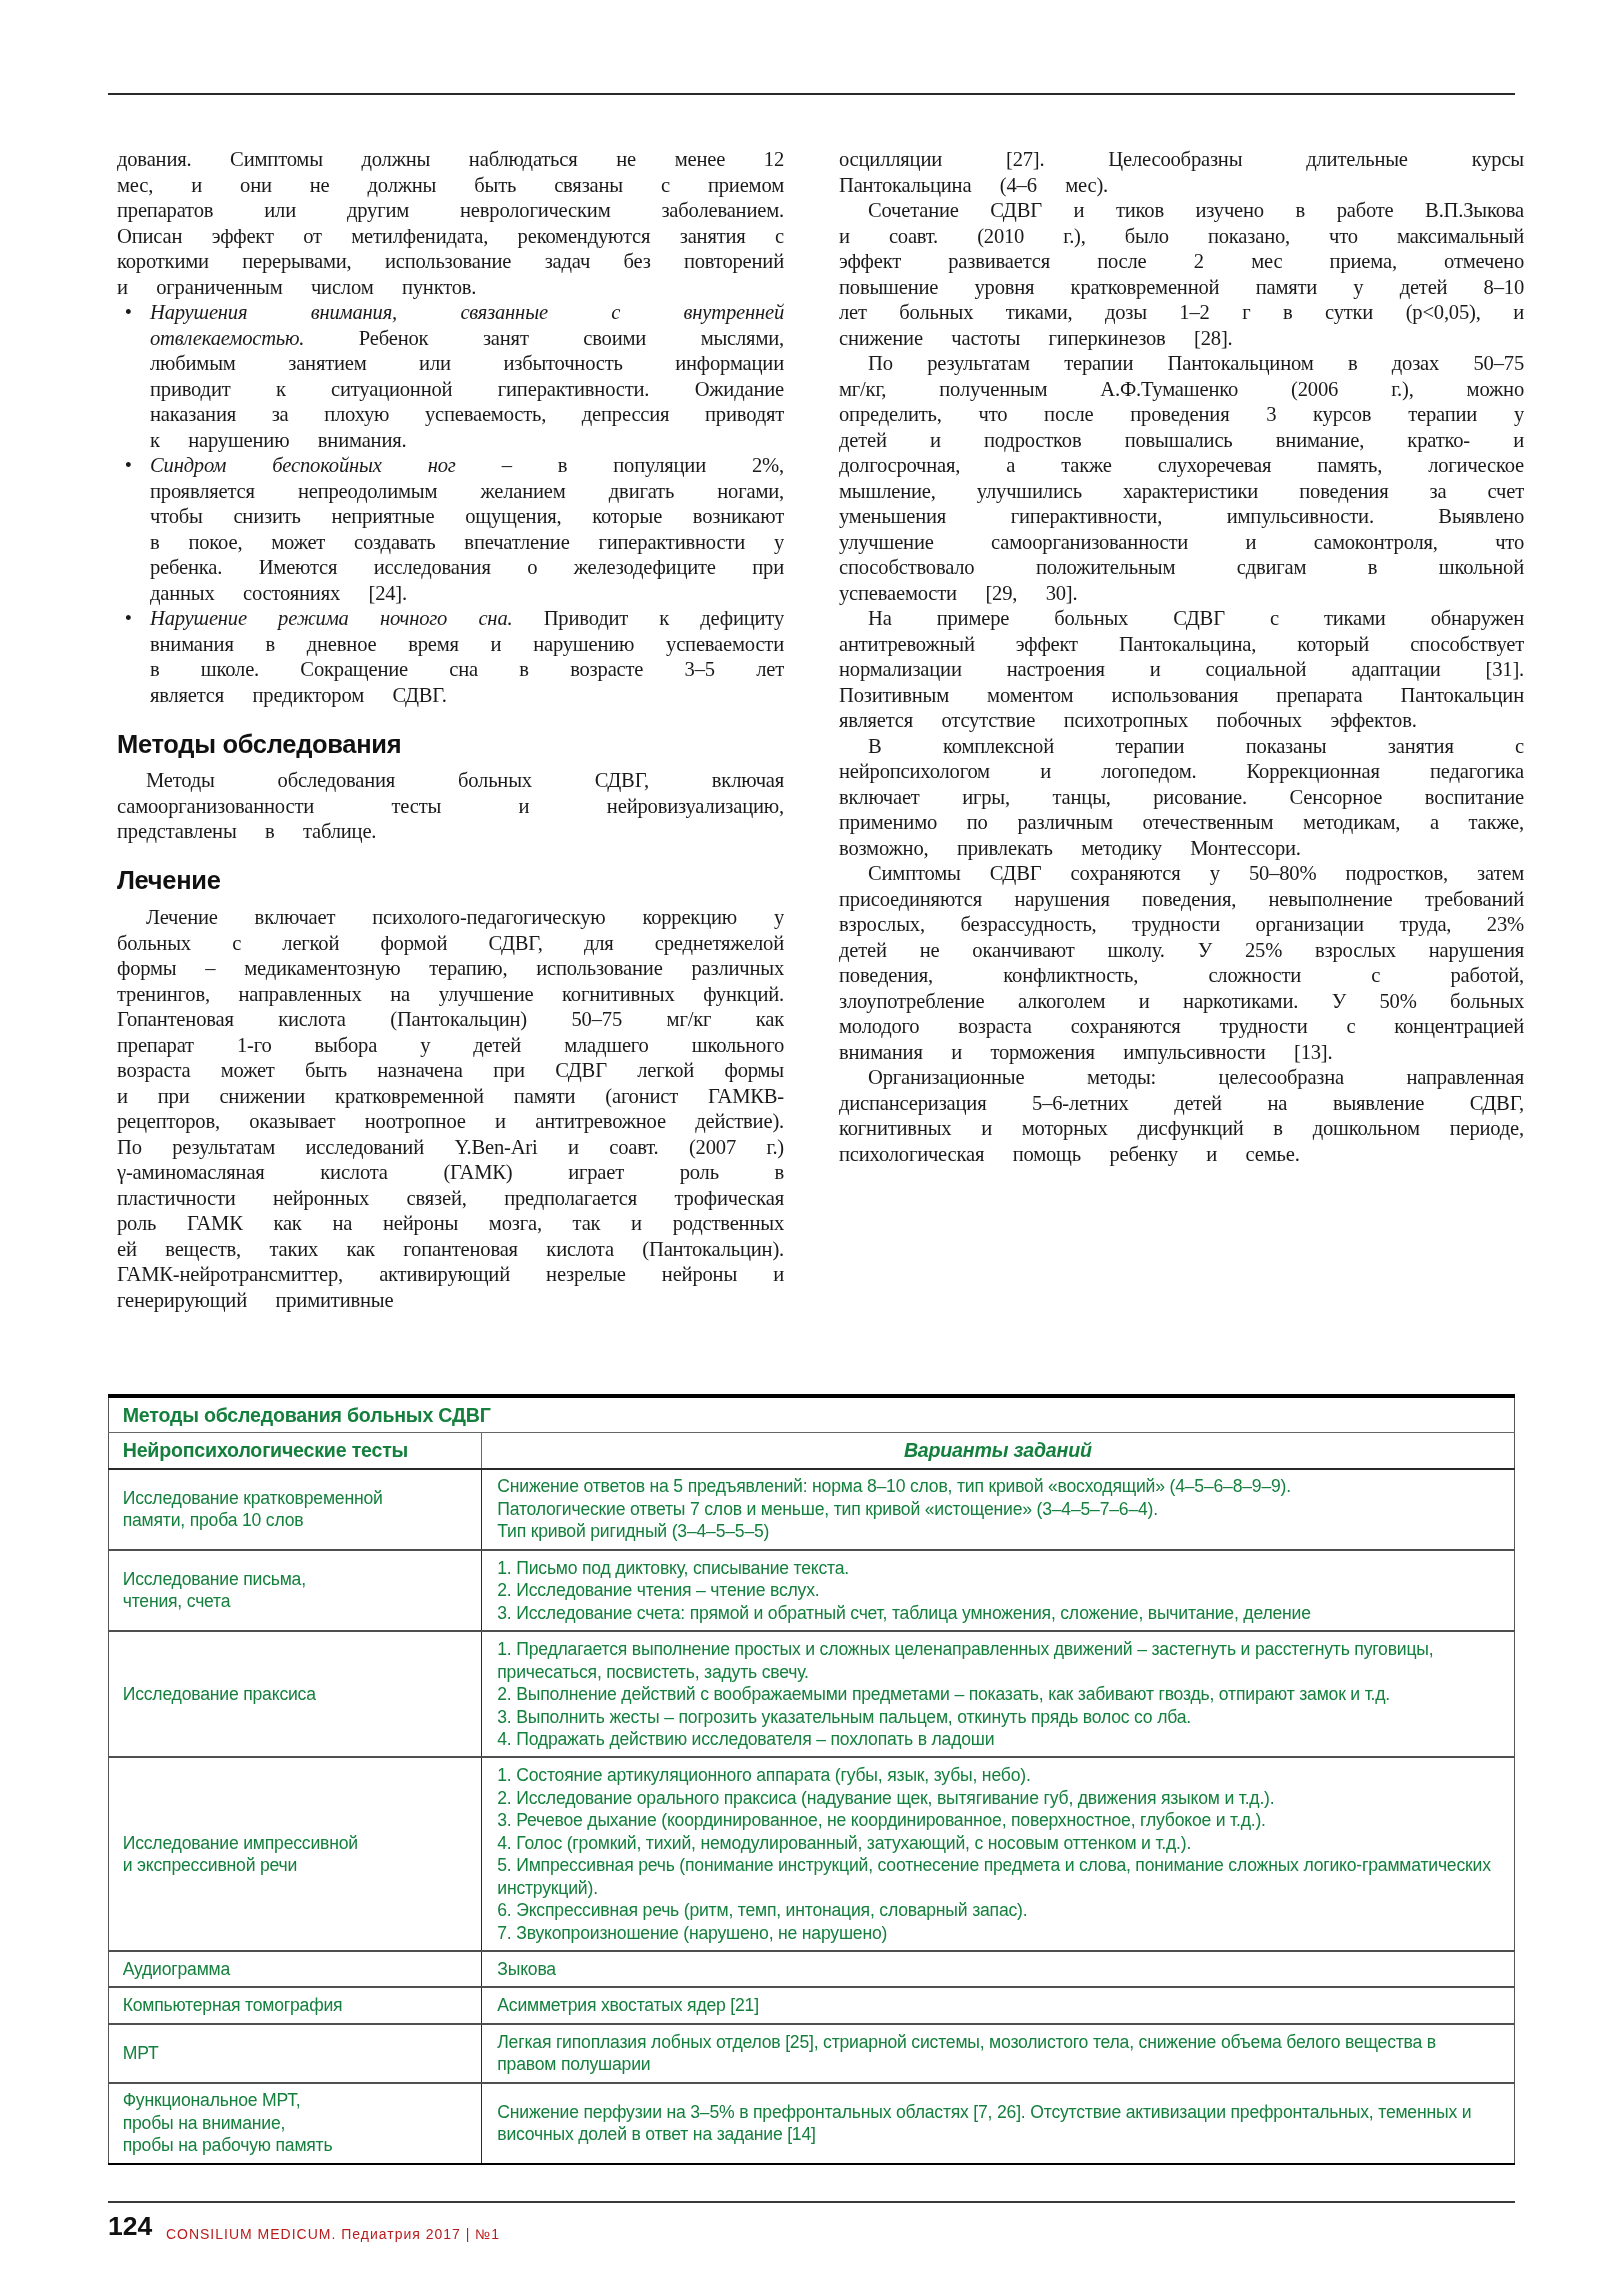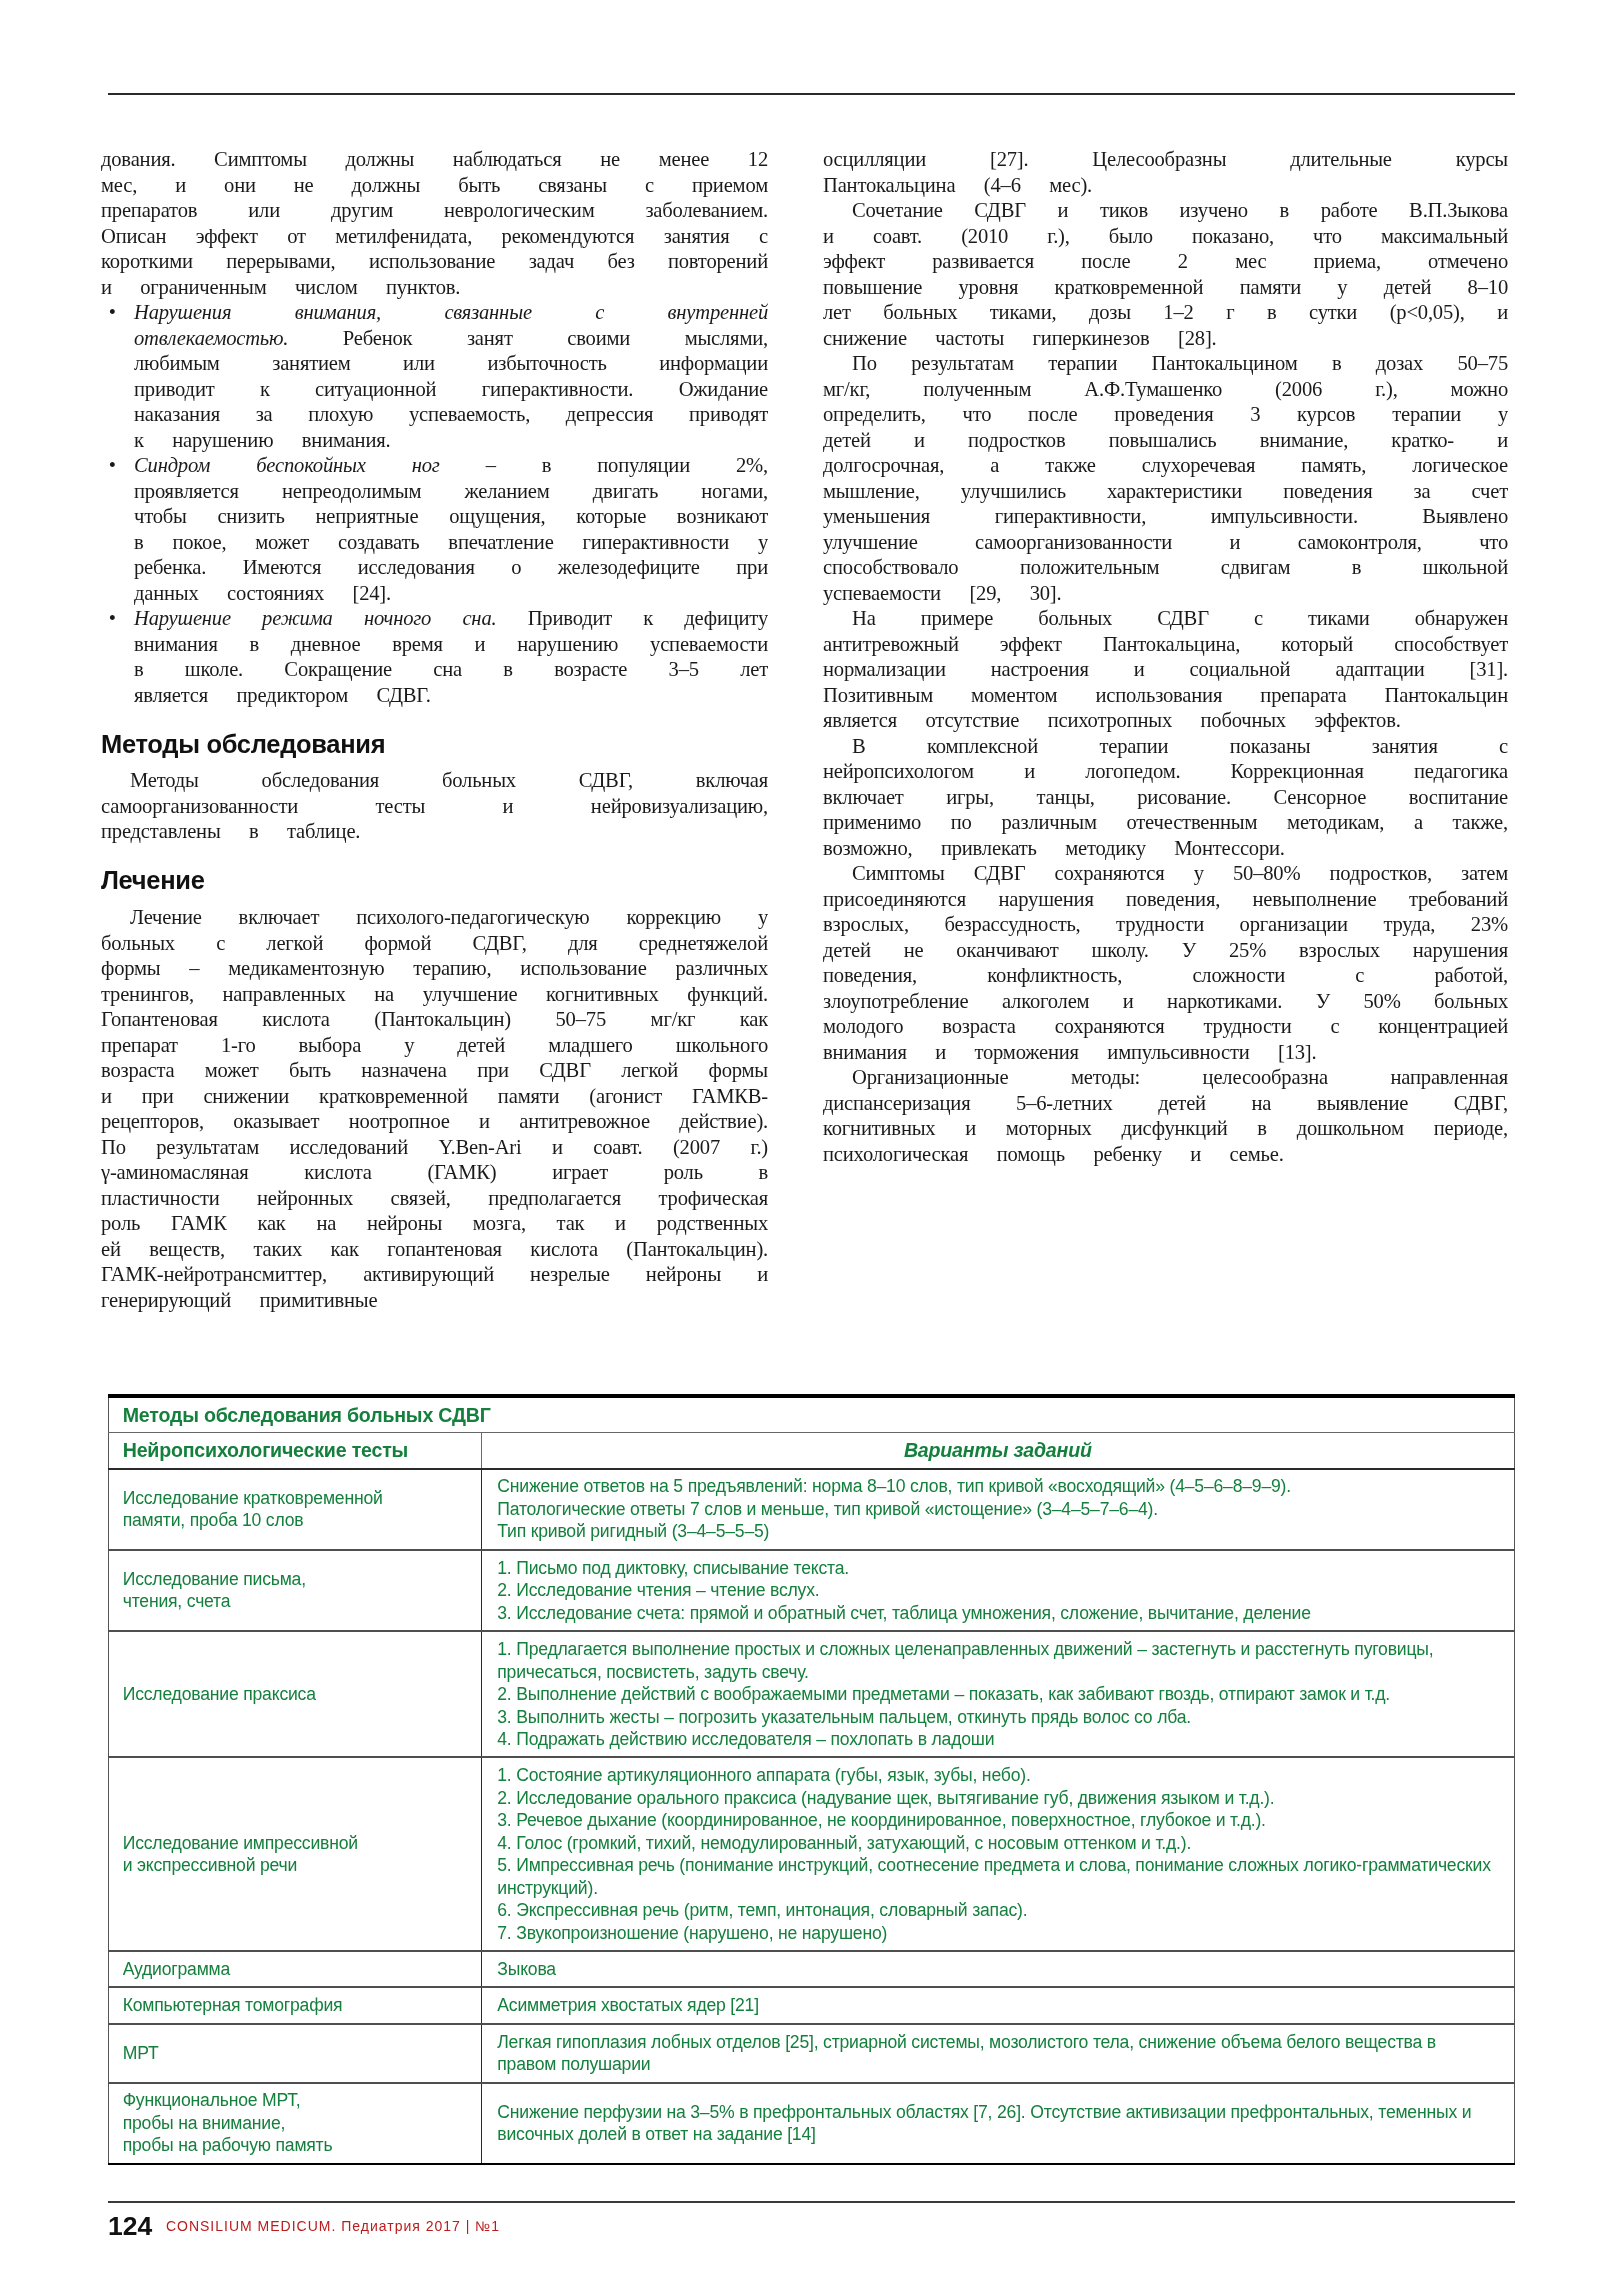--- a/index.html
+++ b/index.html
@@ -13,21 +13,21 @@
     overflow: hidden;
   }
   .top-rule {
     position: absolute;
     left: 108px; top: 93px;
     width: 1407px; height: 2px;
     background: #2a2a2a;
   }
   .columns {
     position: absolute;
-    left: 101px; top: 147px;
+    left: 117px; top: 147px;
     width: 1407px; height: 1243px;
     display: flex;
     gap: 55px;
     overflow: hidden;
   }
   .col { overflow: hidden; }
   .col-left  { width: 667px; }
   .col-right { width: 685px; }
   .body-text, .bullet-item {
     font-size: 20.6px;
@@ -99,21 +99,21 @@
   .exam-table tr.data-row td { border-top: 2px solid #4f4f4f; }
   
   .footer {
     position: absolute;
     left: 108px; top: 2201px;
     width: 1407px;
     border-top: 2px solid #3a3a3a;
     padding-top: 7.8px;
     font-family: "Liberation Sans", sans-serif;
     display: flex;
-    align-items: center;
+    align-items: flex-end;
     gap: 13.7px;
   }
   .footer .page-num { font-size: 26.5px; font-weight: bold; color: #111; }
   .footer .journal  { font-size: 14px; color: #b91c1c; letter-spacing: 1px; }
 </style>
 </head>
 <body>
 
 <div class="page">
 

